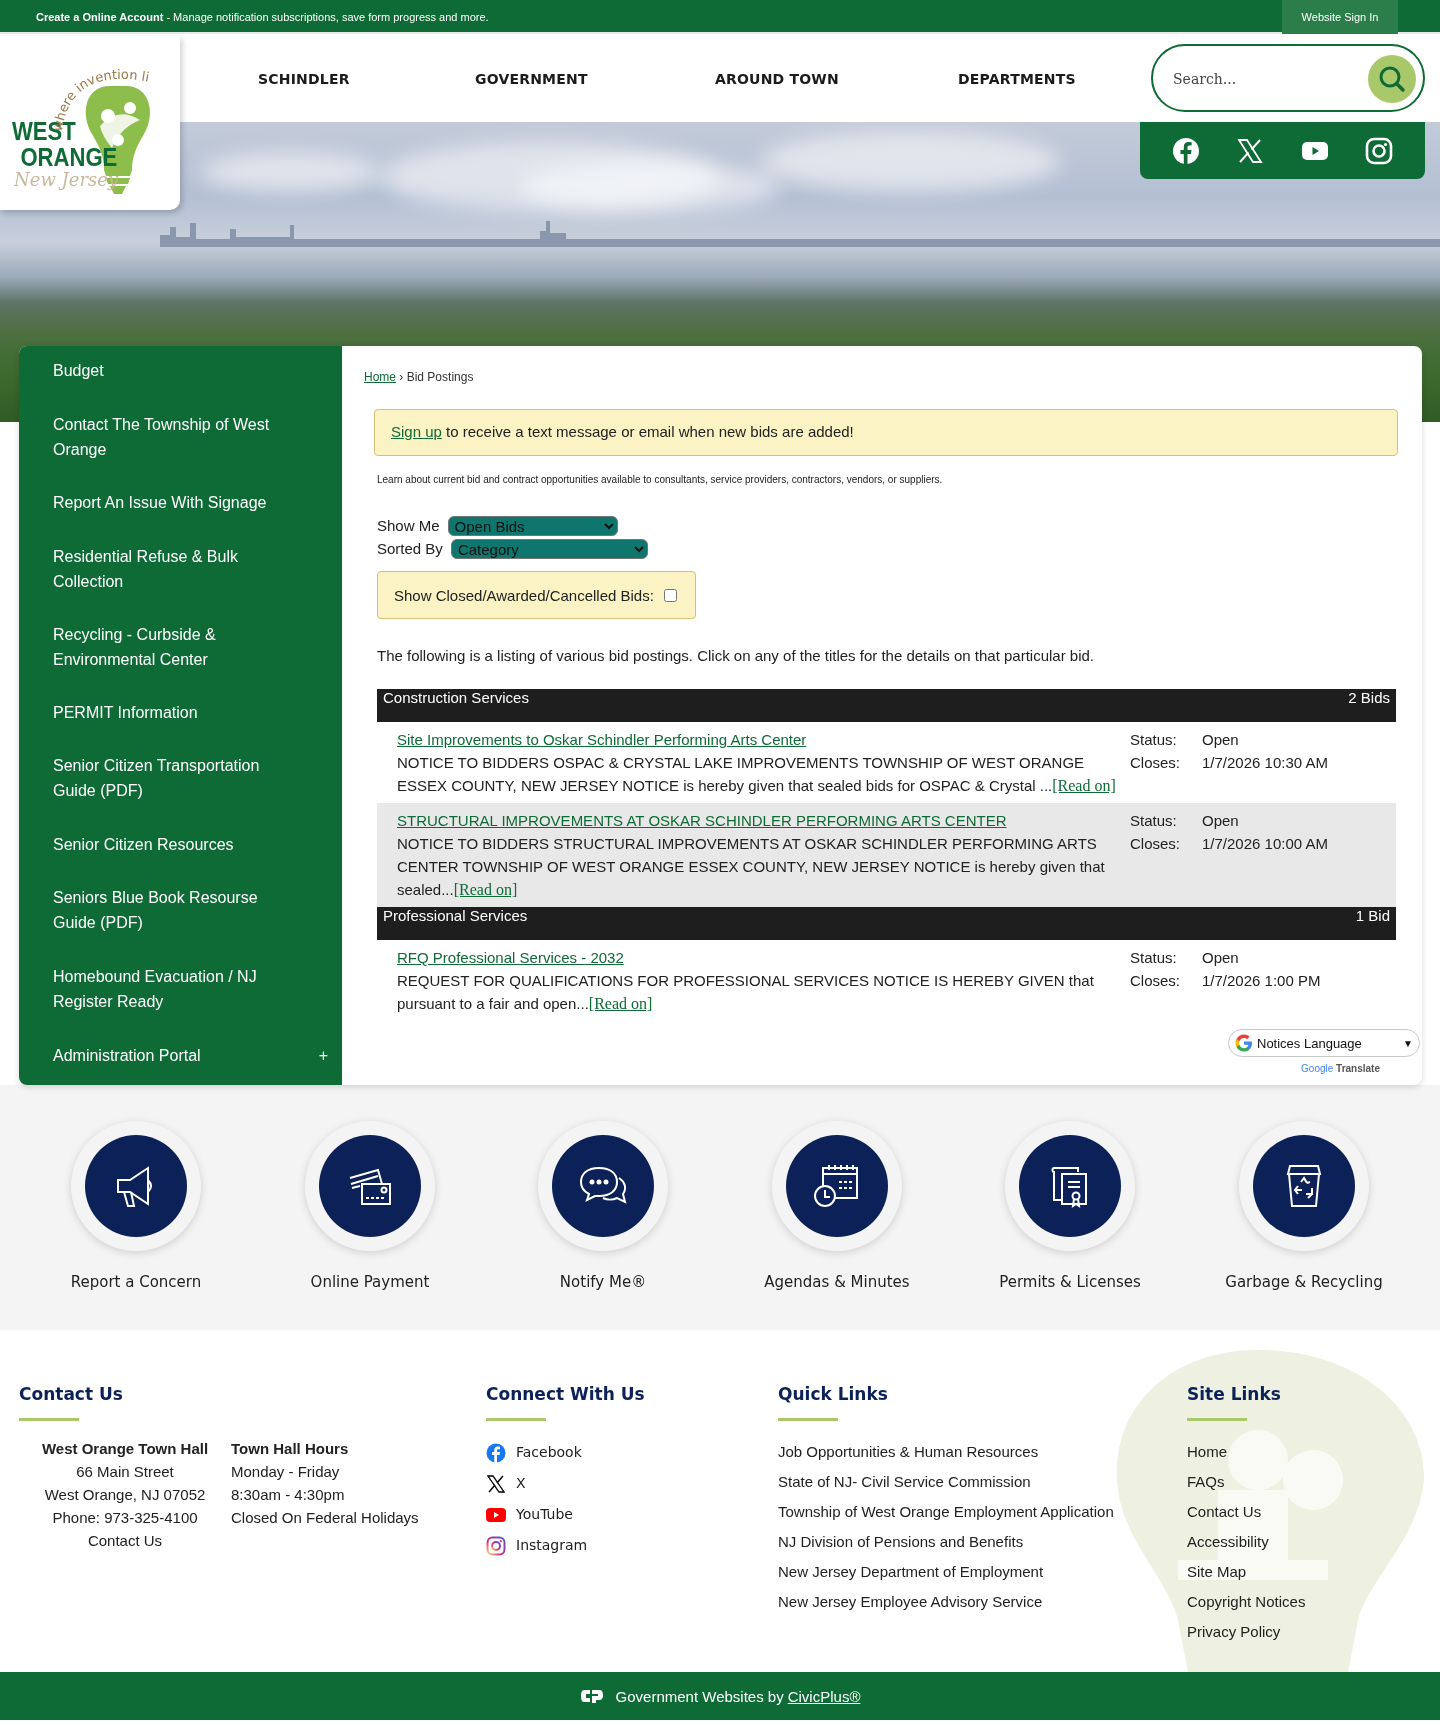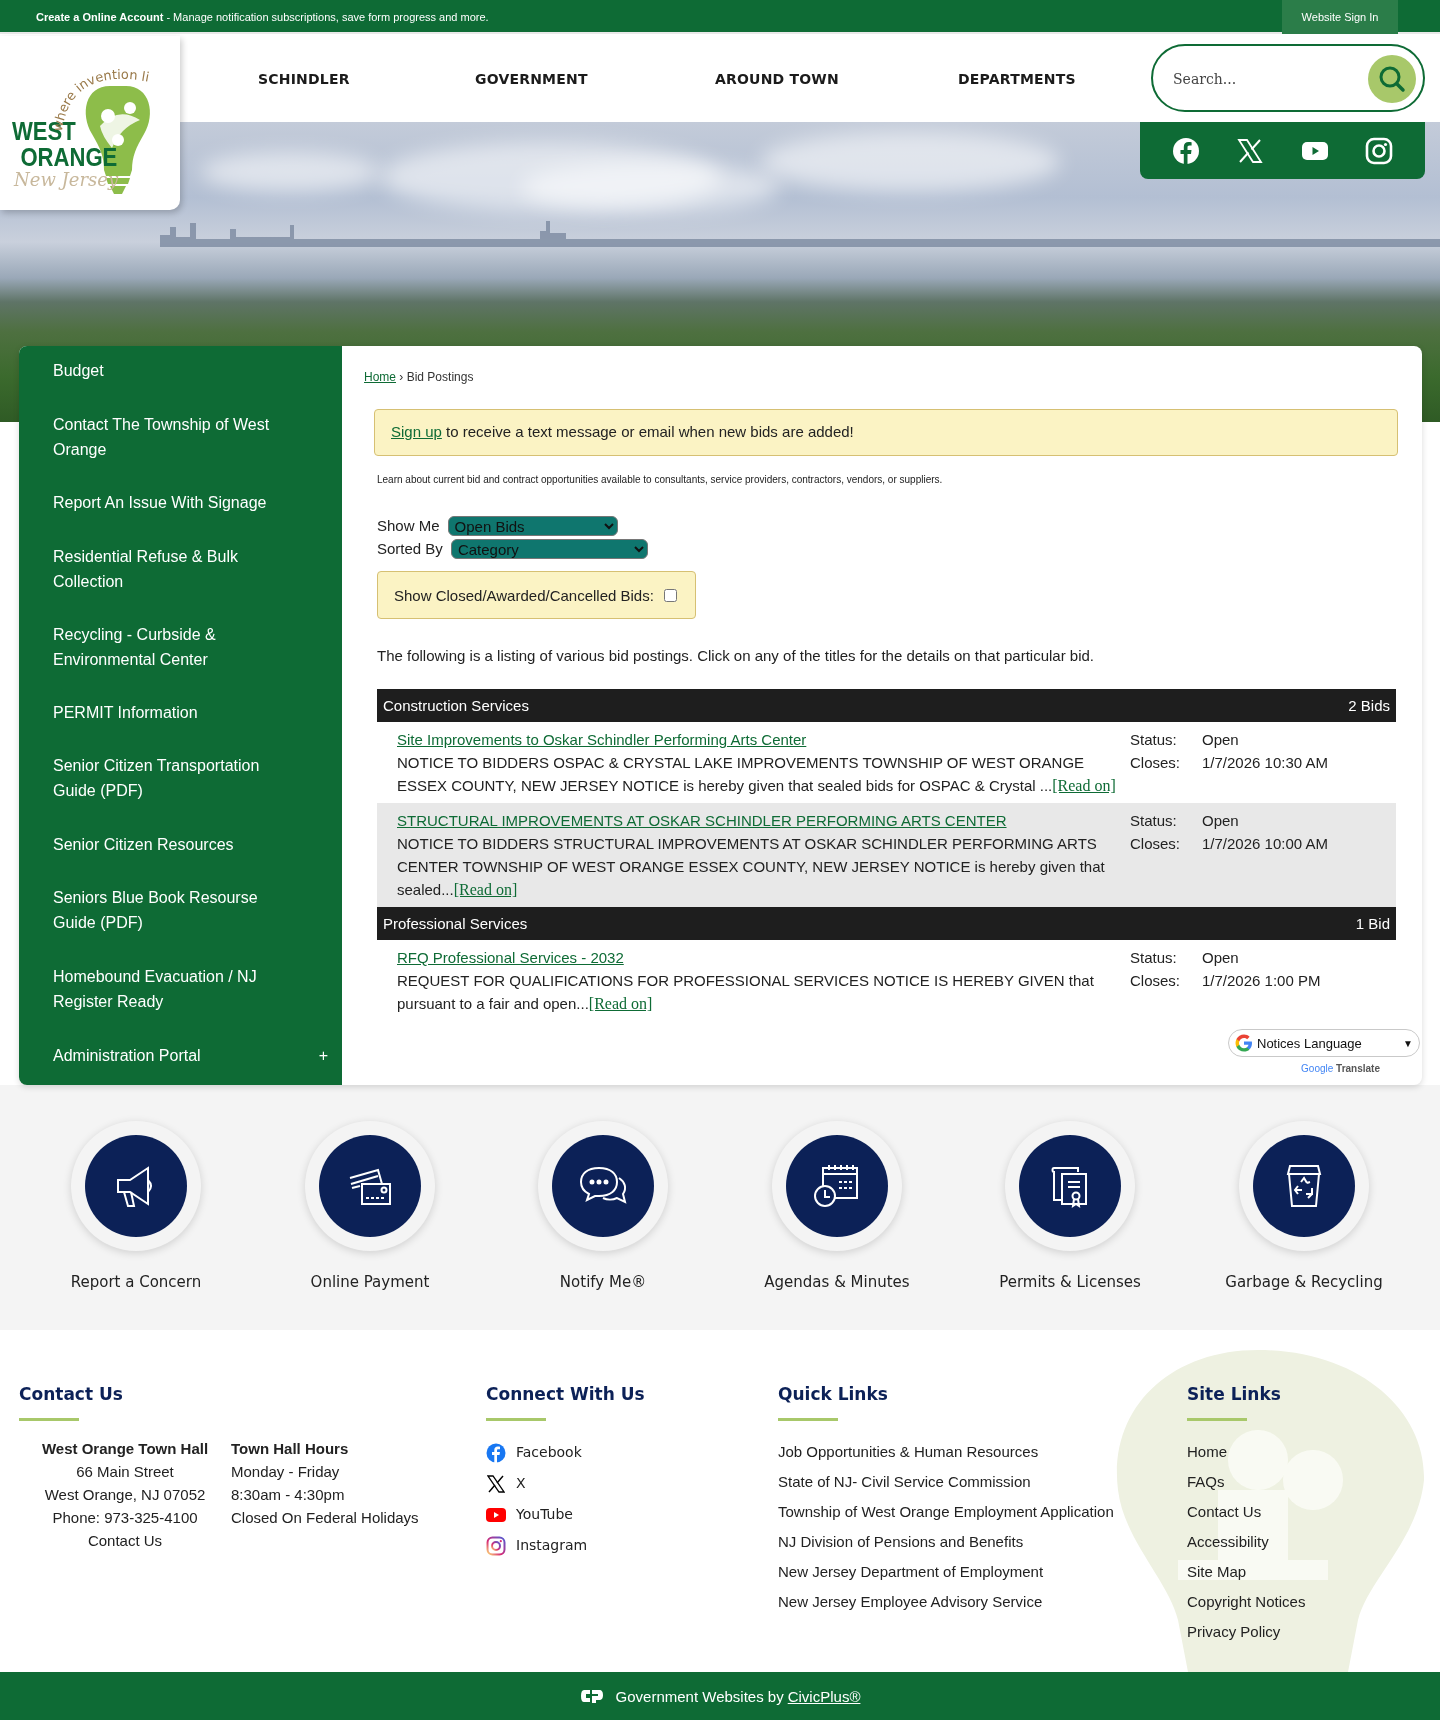--- a/index.html
+++ b/index.html
@@ -55,21 +55,21 @@
   .filters { position: absolute; left: 35px; top: 168px; font-size: 15px; color: #222; }
   .filters .row { height: 23px; display: flex; align-items: center; }
   .filters label { margin-right: 8px; }
   .filters select { font-family: "Liberation Sans", sans-serif; font-size: 15px; height: 20px; border: 1px solid #767676; border-radius: 6px; background: #0f766e; color: #111; padding: 0 2px; }
   .closed-box { position: absolute; left: 35px; top: 225px; width: 319px; height: 48px; background: #fbf3c4; border: 1px solid #d6c073; border-radius: 4px; display: flex; align-items: center; padding-left: 16px; font-size: 15px; color: #222; }
   .closed-box input { margin-left: 10px; width: 13px; height: 13px; }
 
   .listing-intro { position: absolute; left: 35px; top: 301px; font-size: 15px; color: #222; }
 
   .bids { position: absolute; left: 35px; top: 343px; width: 1019px; }
-  .cat-head { height: 33px; background: #1e1e1e; color: #fff; font-size: 15px; display: flex; justify-content: space-between; align-items: center; padding: 0 6px; }
+  .cat-head { height: 33px; background: #1e1e1e; color: #fff; font-size: 15px; display: flex; justify-content: space-between; padding: 0 6px; }
   .bid { position: relative; padding: 6px 0 6px 20px; min-height: 78px; font-size: 15px; line-height: 23px; color: #222; }
   .bid.alt { background: #e8e8e8; }
   .bid .title { color: #0e6b35; text-decoration: underline; }
   .bid .desc { width: 730px; }
   .bid .readon { font-family: "Liberation Serif", serif; color: #0e6b35; text-decoration: underline; font-size: 16px; }
   .bid .meta { position: absolute; left: 753px; top: 6px; }
   .bid .meta div { display: flex; }
   .bid .meta .k { width: 72px; }
 
   .translate { position: absolute; right: 2px; top: 683px; width: 192px; }

